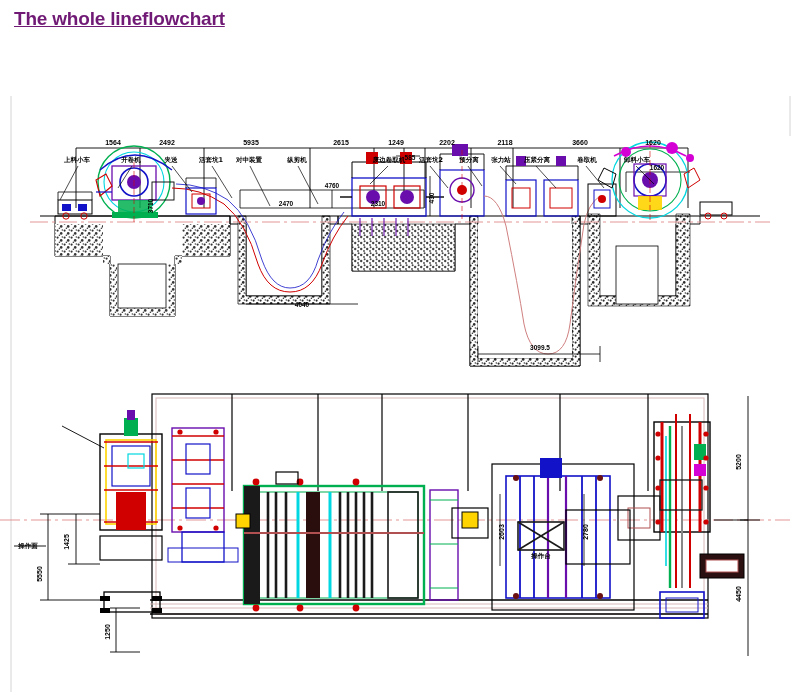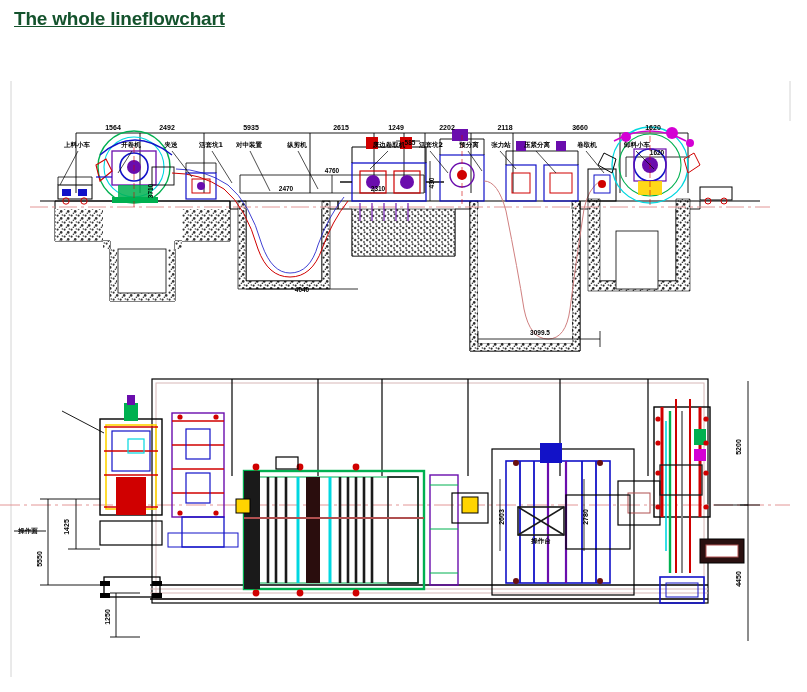--- a/index.html
+++ b/index.html
@@ -14,41 +14,41 @@
     position: relative;
     width: 807px; height: 692px;
     background: #fff;
   }
 
   
   .header { position: absolute; left: 0; top: 0; width: 807px; padding: 8px 0 0 12px; }
   .title {
     font-size: 19px;
     font-weight: bold;
-    color: #14532d;
+    color: #701a75;
     text-decoration: underline;
     letter-spacing: -0.2px;
     margin: 0 0 12px 2px;
     line-height: 22px;
   }
   .flowline {
     font-size: 14.5px;
     color: #3b3b3b;
     line-height: 22px;
     width: 790px;
     margin: 0;
     padding-left: 4px;
     text-indent: 6px;
   }
   .flowline .l2 { display: block; text-indent: 0; margin-left: -2px; }
 
   
   #drawing {
     position: absolute;
-    left: 0; top: 81px;
+    left: 0; top: 96px;
     width: 807px; height: 596px;
     background: #fff;
   }
   #drawing svg { display: block; }
 
   
 </style>
 </head>
 <body>
 

